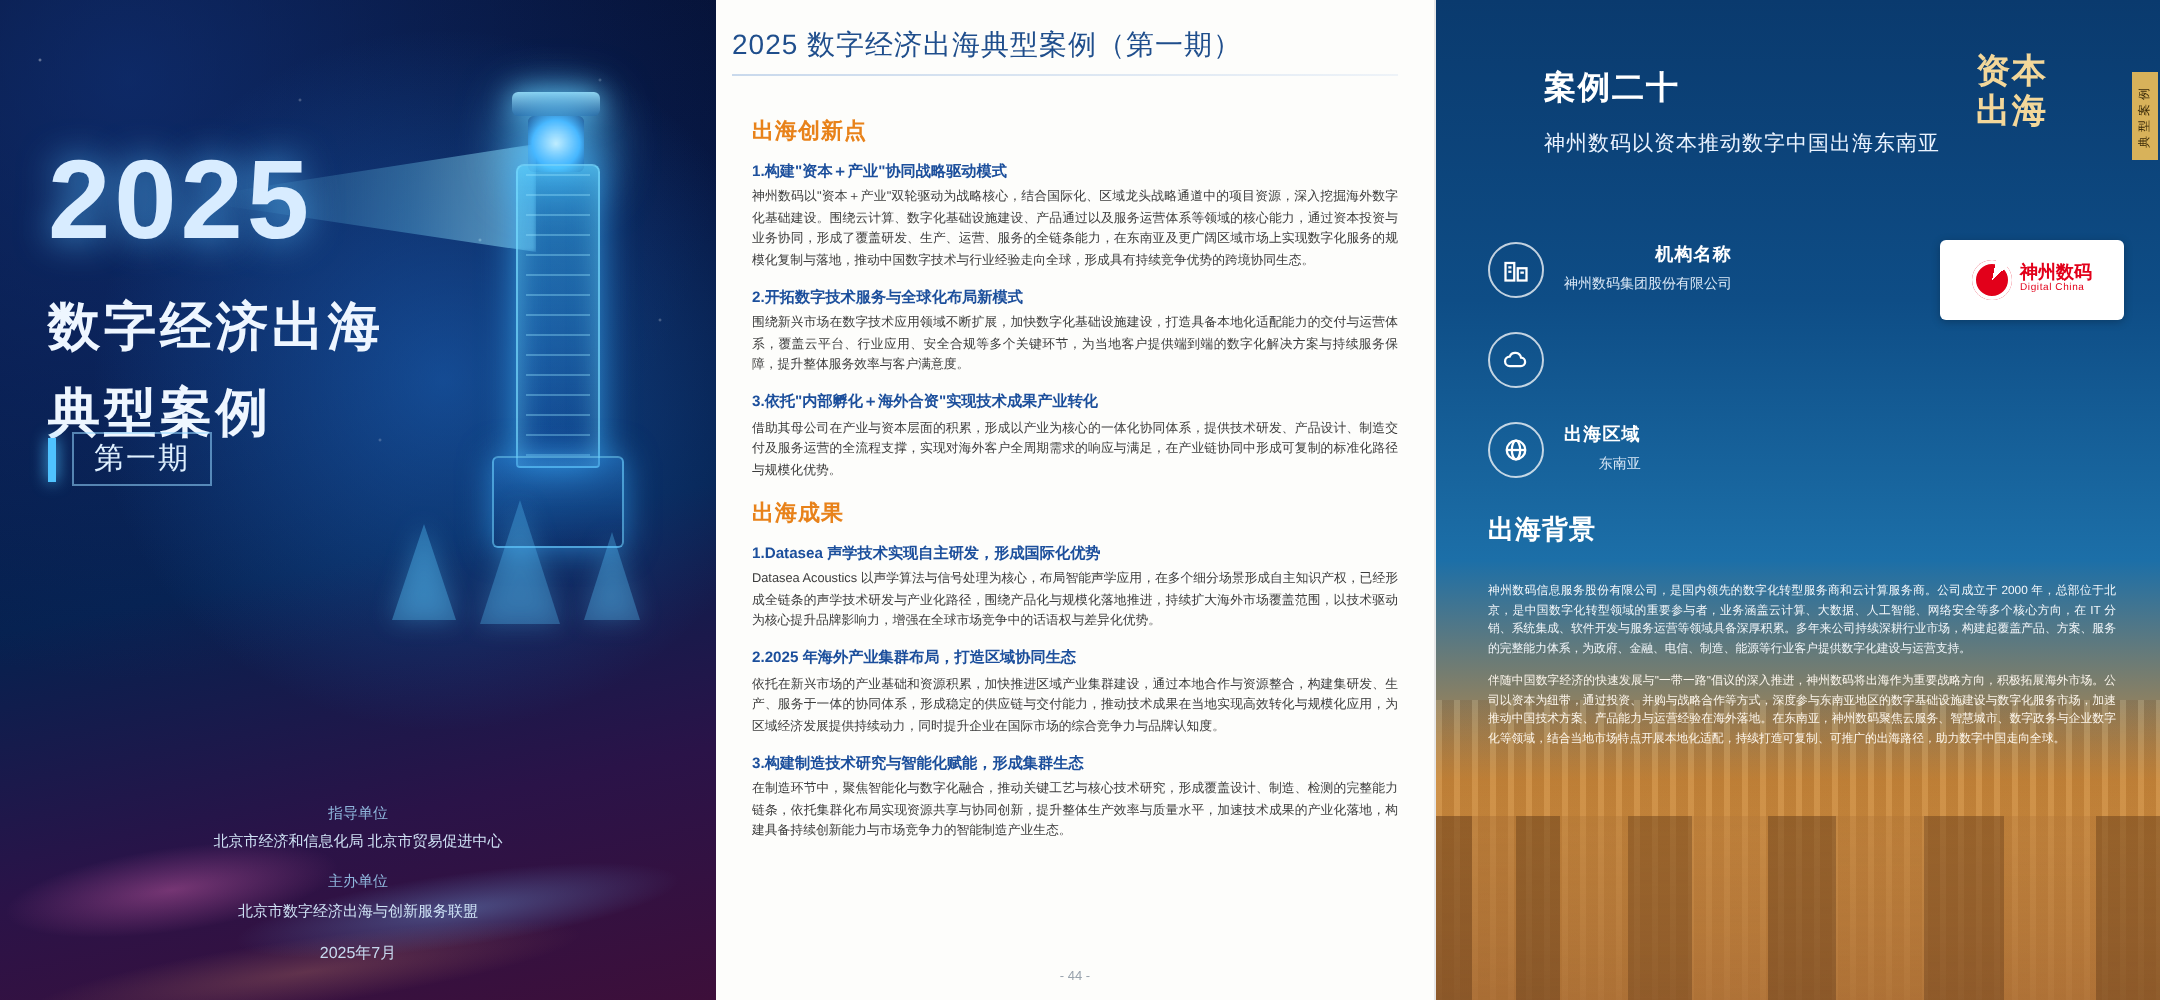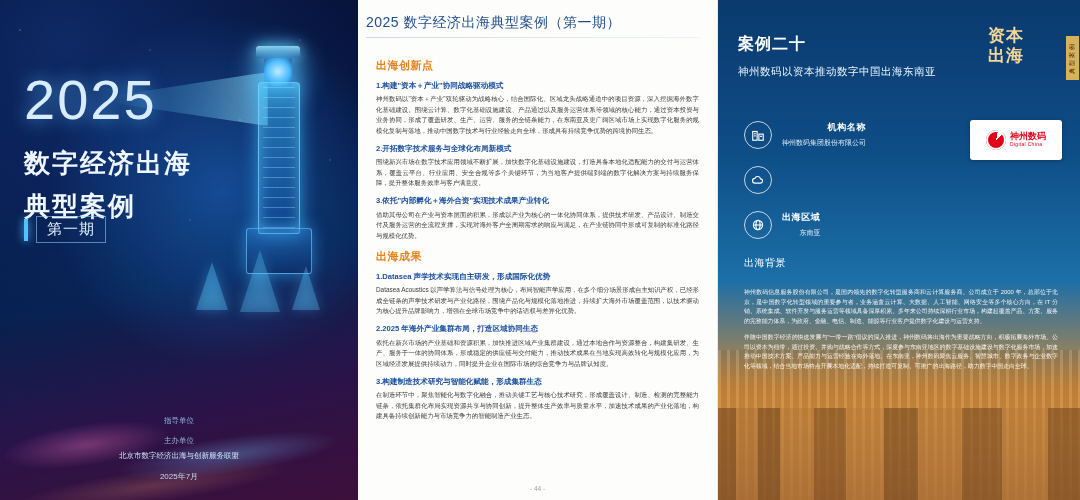--- a/index.html
+++ b/index.html
@@ -84,21 +84,21 @@
   .streaks{
     position:absolute;left:-40px;bottom:-10px;width:460px;height:230px;
     background:
       radial-gradient(120px 30px at 120px 150px, rgba(255,120,200,.35), transparent 70%),
       radial-gradient(160px 26px at 260px 180px, rgba(120,190,255,.35), transparent 70%),
       radial-gradient(200px 24px at 180px 200px, rgba(255,170,120,.22), transparent 70%);
     transform:rotate(-8deg);
   }
   .cover-title{position:absolute;left:24px;top:72px;color:#eaf4ff;}
   .cover-year{
-    font-size:56px;font-weight:400;letter-spacing:2px;line-height:1;
+    font-size:56px;font-weight:700;letter-spacing:2px;line-height:1;
     color:#d8ecff;text-shadow:0 0 18px rgba(90,190,255,.8);
   }
   .cover-l1{font-size:26px;font-weight:700;margin-top:18px;letter-spacing:2px;color:#eef6ff;}
   .cover-l2{font-size:26px;font-weight:700;margin-top:8px;letter-spacing:2px;color:#eef6ff;}
   .issue{
     position:absolute;left:24px;top:216px;display:flex;align-items:center;gap:8px;
   }
   .issue .bar{width:4px;height:22px;background:#4fc3ff;box-shadow:0 0 8px #4fc3ff;}
   .issue .txt{
     font-size:15px;color:#dff0ff;border:1px solid rgba(150,215,255,.55);
@@ -154,21 +154,21 @@
     content:"";position:absolute;left:0;right:0;bottom:0;height:92px;
     background:
       linear-gradient(90deg,
         rgba(90,50,20,.55) 0 18px, rgba(150,95,45,.35) 18px 40px,
         rgba(80,45,18,.5) 40px 62px, rgba(160,105,50,.3) 62px 96px,
         rgba(95,55,22,.5) 96px 128px, rgba(170,112,55,.3) 128px 166px,
         rgba(85,48,20,.5) 166px 200px, rgba(165,108,52,.32) 200px 244px,
         rgba(92,52,22,.5) 244px 284px, rgba(168,110,54,.3) 284px 330px,
         rgba(88,50,20,.5) 330px 362px);
   }
-  .rtop{position:relative;padding:34px 20px 0 20px;color:#ffffff;}
+  .rtop{position:relative;padding:34px 20px 0 20px;color:#ffffff;margin-left:34px;}
   .case-no{font-size:16px;font-weight:700;letter-spacing:1px;}
   .case-title{font-size:10.5px;margin-top:10px;letter-spacing:.5px;color:#eaf3ff;}
   .stamp{
     position:absolute;right:18px;top:26px;width:74px;height:48px;color:#f3d79a;
     text-align:left;
   }
   .stamp .l1,.stamp .l2{font-size:17px;font-weight:700;letter-spacing:1px;line-height:1.15;}
   .stamp .tag{
     position:absolute;right:-4px;top:10px;transform:rotate(-90deg);transform-origin:right top;
     background:#d8b25a;color:#3a2a08;font-size:6px;padding:2px 6px;letter-spacing:2px;white-space:nowrap;
@@ -191,21 +191,21 @@
   .info-row{display:flex;align-items:flex-start;gap:10px;margin-bottom:17px;text-align:right;}
   .info-ic{
     width:26px;height:26px;border:1px solid rgba(255,255,255,.75);border-radius:50%;
     display:flex;align-items:center;justify-content:center;flex:0 0 auto;
   }
   .info-ic svg{width:14px;height:14px;fill:none;stroke:#ffffff;stroke-width:1.3;}
   .info-k{font-size:9px;font-weight:700;letter-spacing:.6px;}
   .info-v{font-size:7px;color:#dbe9f7;margin-top:4px;line-height:1.5;}
 
   .bg-title{
-    position:relative;margin:14px 0 18px 26px;color:#ffffff;font-size:10px;font-weight:400;
+    position:relative;margin:14px 0 18px 26px;color:#ffffff;font-size:13px;font-weight:700;
     letter-spacing:.5px;
   }
   .bg-text{
     position:relative;margin:0 22px 0 26px;font-size:5.9px;line-height:1.65;
     color:#f3f7fb;text-align:justify;
   }
   .bg-text.dark{color:#fdf6ec;}
 </style>
 </head>
 <body>
@@ -232,20 +232,21 @@
       <div class="cover-l2">典型案例</div>
     </div>
 
     <div class="issue">
       <div class="bar"></div>
       <div class="txt">第一期</div>
     </div>
 
     <div class="cover-foot">
       <div class="lbl">指导单位</div>
+      <div class="orgs">北京市经济和信息化局     北京市贸易促进中心</div>
       <div class="lbl" style="margin-top:6px">主办单位</div>
       <div class="orgs">北京市数字经济出海与创新服务联盟</div>
       <div class="cover-date">2025年7月</div>
     </div>
   </div>
 
   <div class="mid">
     <div class="mid-header">
       <span>2025 数字经济出海典型案例（第一期）</span>
       <div class="rule"></div>

